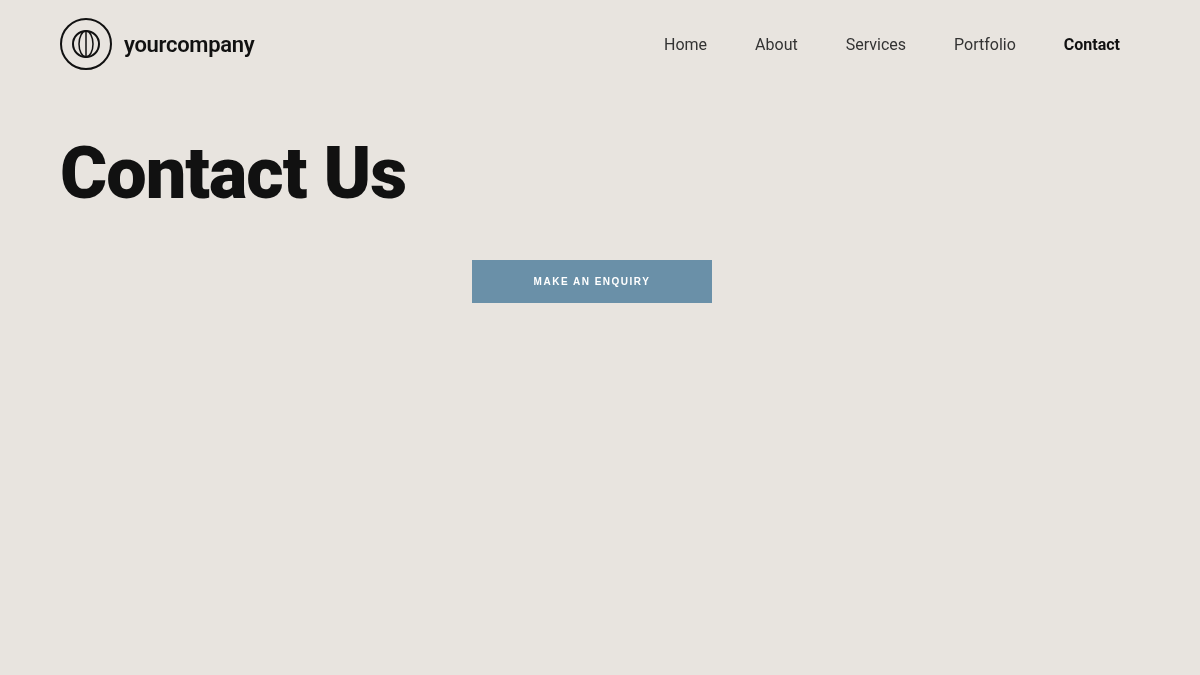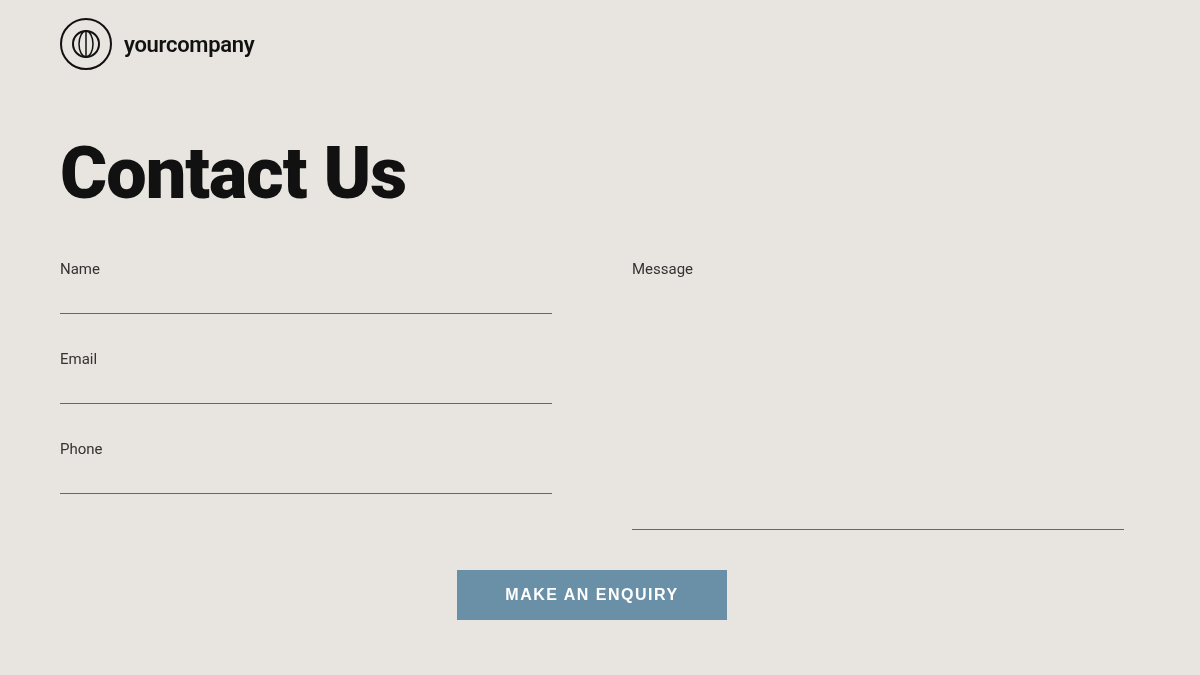--- a/index.html
+++ b/index.html
@@ -161,21 +161,21 @@
       display: flex;
       justify-content: center;
       margin-top: 40px;
     }
 
     .submit-btn {
       background-color: #6a90a8;
       color: #fff;
       border: none;
       padding: 16px 48px;
-      font-size: 16px;
+      font-size: 10px;
       font-weight: 600;
       letter-spacing: 1.5px;
       cursor: pointer;
       text-transform: uppercase;
       min-width: 240px;
     }
   </style>
 </head>
 <body>
 
@@ -184,46 +184,29 @@
     <div class="logo-icon">
       <svg width="30" height="30" viewBox="0 0 30 30" fill="none" xmlns="http://www.w3.org/2000/svg">
         <circle cx="15" cy="15" r="13" stroke="#111" stroke-width="2" fill="none"></circle>
         <line x1="15" y1="2" x2="15" y2="28" stroke="#111" stroke-width="1.5"></line>
         <ellipse cx="15" cy="15" rx="7" ry="13" stroke="#111" stroke-width="1.5" fill="none"></ellipse>
       </svg>
     </div>
     <span class="logo-text">yourcompany</span>
   </a>
 
+  <nav>
+    <a class="nav-link" href="#">Home</a>
+    <a class="nav-link" href="#">About</a>
+    <a class="nav-link" href="#">Services</a>
+    <a class="nav-link" href="#">Portfolio</a>
+    <a class="nav-link active" href="#">Contact</a>
+  </nav>
 </header>
 
 <main>
   <h1 class="page-title">Contact Us</h1>
 
-  <div class="form-layout">
-
-    <div class="form-left">
-      <div class="form-field">
-        <label>Name</label>
-        <input type="text" style="">
-      </div>
-      <div class="form-field">
-        <label>Email</label>
-        <input type="email" style="">
-      </div>
-      <div class="form-field">
-        <label>Phone</label>
-        <input type="tel" style="">
-      </div>
-    </div>
-
-    <div class="form-right">
-      <div class="message-field">
-        <label>Message</label>
-        <textarea style=""></textarea>
-      </div>
-    </div>
-  </div>
 
   <div class="submit-row">
     <button class="submit-btn">MAKE AN ENQUIRY</button>
   </div>
 </main>
 
 </body></html>

